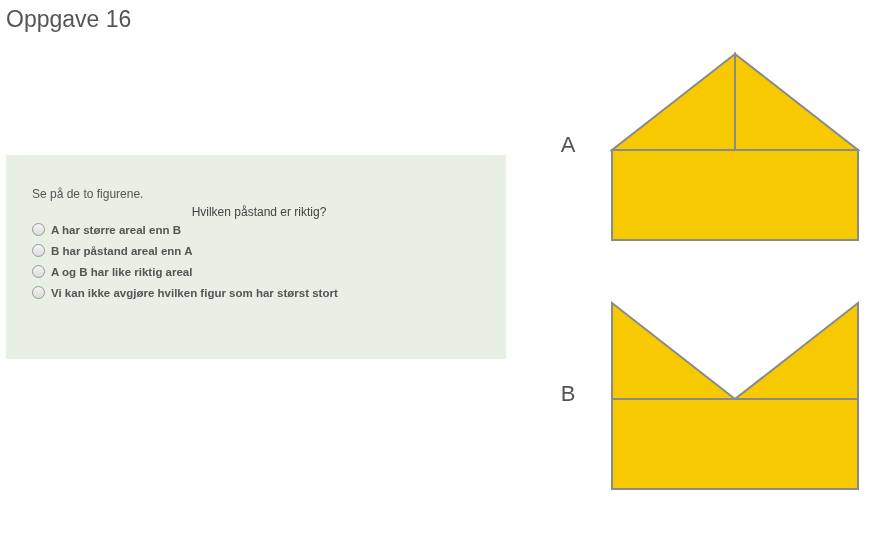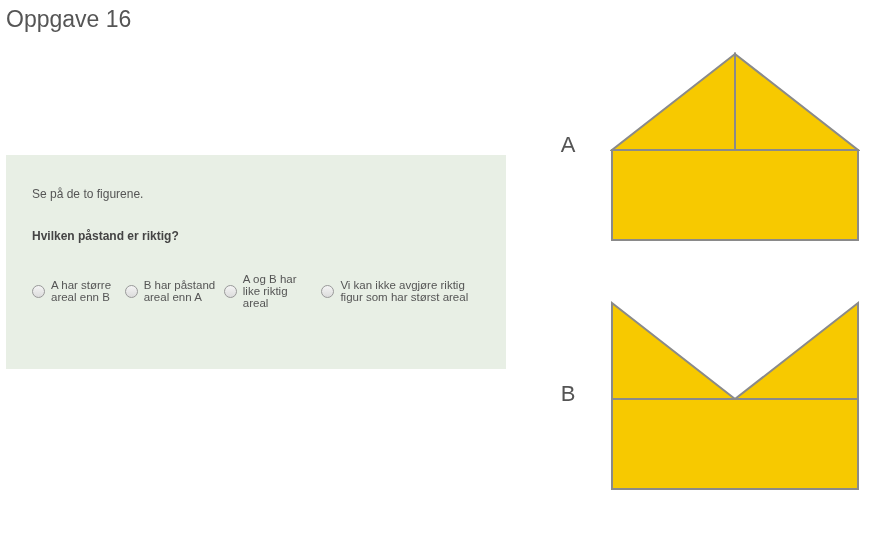--- a/index.html
+++ b/index.html
@@ -29,32 +29,34 @@
       position: absolute;
       left: 6px;
       top: 155px;
       width: 500px;
       background: #e8efe5;
       padding: 32px 20px 60px 26px;
     }
     .question-intro {
       font-size: 12px;
       color: #555;
-      margin-bottom: 28px;
+      margin-bottom: 4px;
     }
     .question-prompt {
       font-size: 12px;
-      font-weight: bold;
+      font-weight: normal;
       color: #444;
-      margin-bottom: 30px;
+      margin-bottom: 4px;
+      text-align: center;
     }
     .options {
       display: flex;
-      flex-direction: row;
+      flex-direction: column;
       gap: 8px;
+      font-weight: bold;
     }
     .option {
       display: flex;
       align-items: center;
       gap: 6px;
       font-size: 11.5px;
       color: #555;
     }
     .radio-dot {
       width: 13px;
@@ -104,21 +106,21 @@
       <label class="option">
         <span class="radio-dot"></span>
         <span>B har påstand areal enn A</span>
       </label>
       <label class="option">
         <span class="radio-dot"></span>
         <span>A og B har like riktig areal</span>
       </label>
       <label class="option">
         <span class="radio-dot"></span>
-        <span>Vi kan ikke avgjøre riktig figur som har størst areal</span>
+        <span>Vi kan ikke avgjøre hvilken figur som har størst stort</span>
       </label>
     </div>
   </div>
 
   <div class="figures">
 
     <div class="figure-row">
       <div class="figure-label">A</div>
       <svg class="figure-svg" width="250" height="195" viewBox="0 0 250 195">
 

